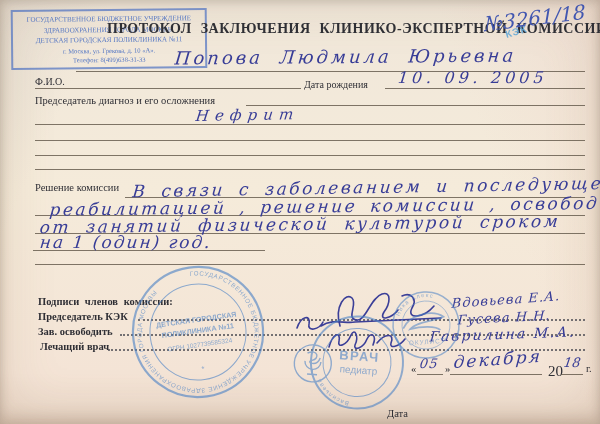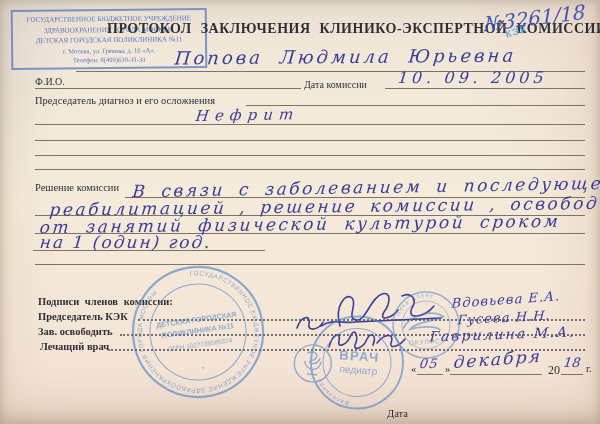--- a/index.html
+++ b/index.html
@@ -43,21 +43,21 @@
   <div class="hw" style="left:484px;top:6px;font-size:20px;color:#4156b0;transform:rotate(-7deg) skewX(-6deg);">№3261/18</div>
   <div style="position:absolute;left:505px;top:26px;font-family:'Liberation Sans',sans-serif;
               font-size:10px;font-weight:bold;letter-spacing:1px;color:rgba(100,168,215,.9);
               transform:rotate(-16deg);">КЭК</div>
 
   <div class="pr" style="left:35px;top:76px;font-size:10px;font-weight:400;">Ф.И.О.</div>
   <div class="rule" style="left:76px;top:71px;width:509px;"></div>
   <div class="hw" style="left:175px;top:46px;font-size:18px;letter-spacing:3px;word-spacing:8px;transform:skewX(-6deg) rotate(-.5deg);">Попова Людмила Юрьевна</div>
 
   <div class="rule" style="left:35px;top:88px;width:266px;"></div>
-  <div class="pr" style="left:304px;top:79px;font-size:10px;">Дата комиссии</div>
+  <div class="pr" style="left:304px;top:79px;font-size:10px;">Дата рождения</div>
   <div class="rule" style="left:385px;top:88px;width:200px;"></div>
   <div class="hw" style="left:398px;top:68px;font-size:16px;letter-spacing:4px;transform:skewX(-6deg);">10. 09. 2005</div>
 
   <div class="pr" style="left:35px;top:95px;font-size:10.5px;">Председатель диагноз и его осложнения</div>
   <div class="rule" style="left:246px;top:105px;width:339px;"></div>
   <div class="hw" style="left:196px;top:106px;font-size:15px;letter-spacing:6px;transform:skewX(-8deg) rotate(-1deg);">Нефрит</div>
   <div class="rule" style="left:35px;top:124px;width:550px;"></div>
   <div class="rule" style="left:35px;top:140px;width:550px;"></div>
   <div class="rule" style="left:35px;top:155px;width:550px;"></div>
   <div class="rule" style="left:35px;top:169px;width:550px;"></div>
@@ -99,21 +99,21 @@
   <div class="hw" style="left:458px;top:310px;font-size:13px;letter-spacing:1px;transform:skewX(-6deg) rotate(-3deg);">Гусева Н.Н.</div>
   <div class="hw" style="left:430px;top:326px;font-size:14px;letter-spacing:2px;transform:skewX(-6deg) rotate(-2deg);">Гаврилина М.А.</div>
 
   <div class="pr" style="left:387px;top:363px;font-size:10.5px;margin-top:45px;">Дата</div>
   <div class="pr" style="left:411px;top:363px;font-size:10.5px;">«</div>
   <div class="hw" style="left:420px;top:356px;font-size:13px;letter-spacing:1px;transform:skewX(-8deg);">05</div>
   <div class="rule" style="left:417px;top:374px;width:26px;"></div>
   <div class="pr" style="left:445px;top:363px;font-size:10.5px;">»</div>
   <div class="hw" style="left:454px;top:349px;font-size:17px;letter-spacing:2px;transform:skewX(-8deg) rotate(-4deg);">декабря</div>
   <div class="rule" style="left:450px;top:374px;width:92px;"></div>
-  <div class="pr" style="left:548px;top:363px;font-size:12px;">20</div>
+  <div class="pr" style="left:548px;top:363px;font-size:15px;">20</div>
   <div class="hw" style="left:564px;top:355px;font-size:13px;transform:skewX(-8deg);">18</div>
   <div class="rule" style="left:561px;top:374px;width:22px;"></div>
   <div class="pr" style="left:586px;top:363px;font-size:10.5px;">г.</div>
 
   <svg style="position:absolute;left:128px;top:262px;opacity:.62;transform:rotate(-8deg);overflow:visible;" width="140" height="140" viewBox="0 0 140 140">
     <defs>
       <path id="orgring" d="M70,13.5 a56.5,56.5 0 1 1 -0.02,0"></path>
     </defs>
     <circle cx="70" cy="70" r="65" fill="none" stroke="#4d83c6" stroke-width="2.2"></circle>
     <circle cx="70" cy="70" r="48" fill="none" stroke="#4d83c6" stroke-width="1"></circle>

